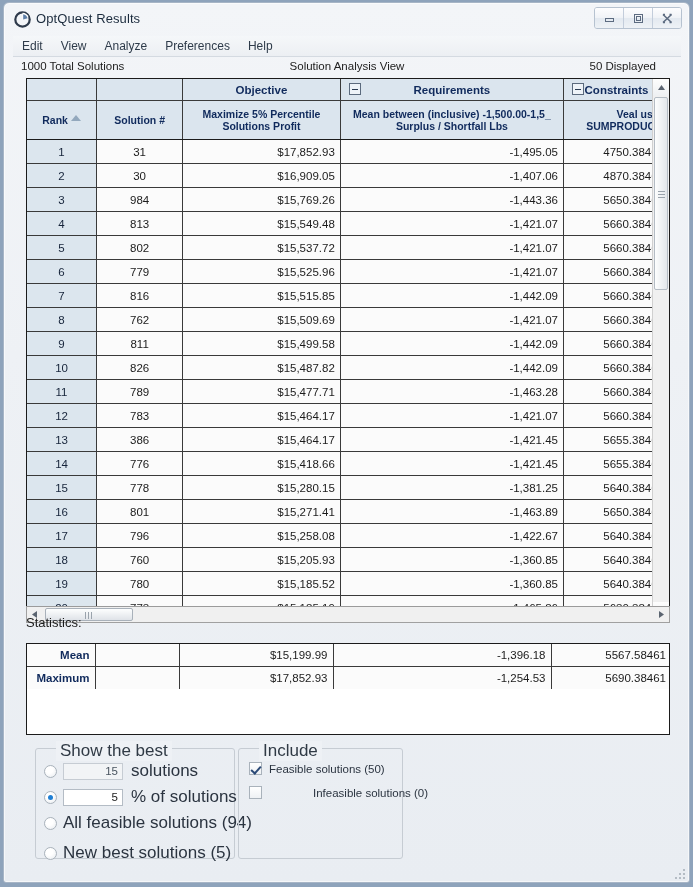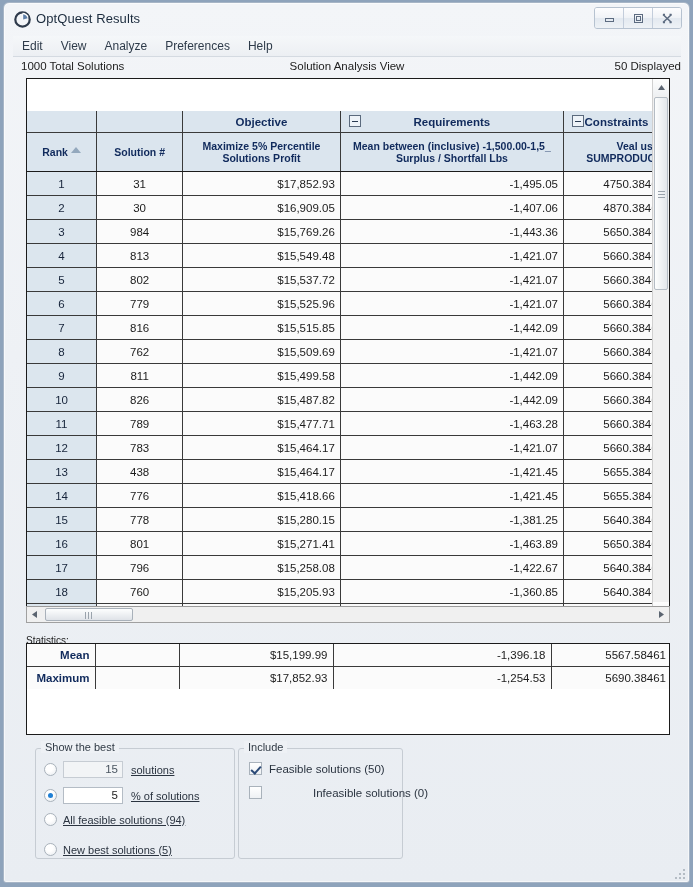--- a/index.html
+++ b/index.html
@@ -73,32 +73,32 @@
   }
 
   
   #infostrip {
     position: absolute; left: 9px; top: 56px;
     width: 668px; height: 17px;
     font-size: 11.5px; color: #222;
   }
   #info-left   { position:absolute; left: 8px;  top: 1px; }
   #info-center { position:absolute; left: 0; right: 0; top: 1px; text-align:center; }
-  #info-right  { position:absolute; right: 0; top: 1px; }
+  #info-right  { position:absolute; right: 25px; top: 1px; }
 
   
   #gridbox {
     position: absolute; left: 22px; top: 75px;
     width: 644px; height: 542px;
     background: #fff;
     border: 1px solid #1b1b1b;
     box-sizing: border-box;
     overflow: hidden;
   }
-  table.grid { border-collapse: collapse; table-layout: fixed; width: 100%; margin-top: 32px; }
+  table.grid { border-collapse: collapse; table-layout: fixed; width: 100%; }
   table.grid td, table.grid th { padding: 0; }
 
   
   .grp-cell {
     height: 21px;
     background: #dbe5ee;
     border-right: 1px solid #3a3a3a;
     border-bottom: 1px solid #3a3a3a;
     color: #102a5c; font-weight: bold; font-size: 11.5px;
     text-align: center; vertical-align: middle;
@@ -202,22 +202,22 @@
   }
   .grip-h { position:absolute; left:50%; margin-left:-4px; top:3px; width:8px; height:7px; display:flex; gap:2px;}
   .grip-h i { width:1px; height:7px; background:#9aa3ac; }
   .hsb-arrow {
     position:absolute; top:0; width:15px; height:15px;
     display:flex; align-items:center; justify-content:center;
   }
 
   
   #stats-label {
-    position: absolute; left: 22px; top: 632px;
-    font-size: 10px; color: #1b1b1b; text-decoration: underline;
+    position: absolute; left: 22px; top: 612px;
+    font-size: 13px; color: #1b1b1b;
   }
   #statsbox {
     position: absolute; left: 22px; top: 640px;
     width: 644px; height: 92px;
     border: 1px solid #1b1b1b;
     box-sizing: border-box;
     background: #fff;
     overflow: hidden;
   }
   table.stats { border-collapse: collapse; table-layout: fixed; width: 100%; }
@@ -240,24 +240,24 @@
   td.stat-num { text-align: right; color:#1b1b1b; }
 
   
   .groupbox {
     position: absolute;
     border: 1px solid #c6ccd3;
     border-radius: 3px;
     box-sizing: border-box;
   }
   .group-title {
-    position: absolute; top: -8px; left: 5px;
+    position: absolute; top: -8px; left: 20px;
     background: #eef1f5;
     padding: 0 4px;
-    font-size: 11px; color: #303a45;
+    font-size: 17px; color: #303a45;
   }
   #grp-show { left: 31px; top: 745px; width: 200px; height: 111px; }
   #grp-include { left: 234px; top: 745px; width: 165px; height: 111px; }
 
   .radio-row { position: absolute; left: 8px; display:flex; align-items:center; }
   .radio {
     width: 13px; height: 13px; border-radius: 50%;
     border: 1px solid #a9b2bb;
     background: radial-gradient(circle at 40% 35%, #ffffff 35%, #e6eaee 100%);
     box-sizing: border-box; flex: 0 0 auto;
@@ -273,21 +273,21 @@
     width: 60px; height: 17px;
     border: 1px solid #b4bcc5;
     background: #fff;
     box-sizing: border-box;
     font-size: 11.5px; color:#1b1b1b;
     text-align: right;
     line-height: 15px;
     padding-right: 4px;
   }
   .spin.disabled { background:#f2f4f6; color:#4a5560; border-color:#c6ccd3; }
-  .rlabel { margin-left: 8px; font-size: 11px; color:#2b3440; white-space:nowrap;text-decoration:underline; }
+  .rlabel { margin-left: 8px; font-size: 17px; color:#2b3440; white-space:nowrap; }
   .rlabel.plain { margin-left: 6px; }
 
   .check-row { position:absolute; left: 10px; display:flex; align-items:center; }
   .checkbox {
     width: 13px; height: 13px;
     border: 1px solid #a9b2bb;
     background: linear-gradient(to bottom,#ffffff,#eef1f4);
     box-sizing:border-box; position:relative; flex:0 0 auto;
   }
   .checkbox.checked::after {
@@ -476,21 +476,21 @@
           </tr>
           <tr>
             <td class="c rank">12</td>
             <td class="c sol">783</td>
             <td class="c num">$15,464.17</td>
             <td class="c num">-1,421.07</td>
             <td class="c num" style="border-right: none;">5660.38461</td>
           </tr>
           <tr>
             <td class="c rank">13</td>
-            <td class="c sol">438</td>
+            <td class="c sol">386</td>
             <td class="c num">$15,464.17</td>
             <td class="c num">-1,421.45</td>
             <td class="c num" style="border-right: none;">5655.38461</td>
           </tr>
           <tr>
             <td class="c rank">14</td>
             <td class="c sol">776</td>
             <td class="c num">$15,418.66</td>
             <td class="c num">-1,421.45</td>
             <td class="c num" style="border-right: none;">5655.38461</td>

